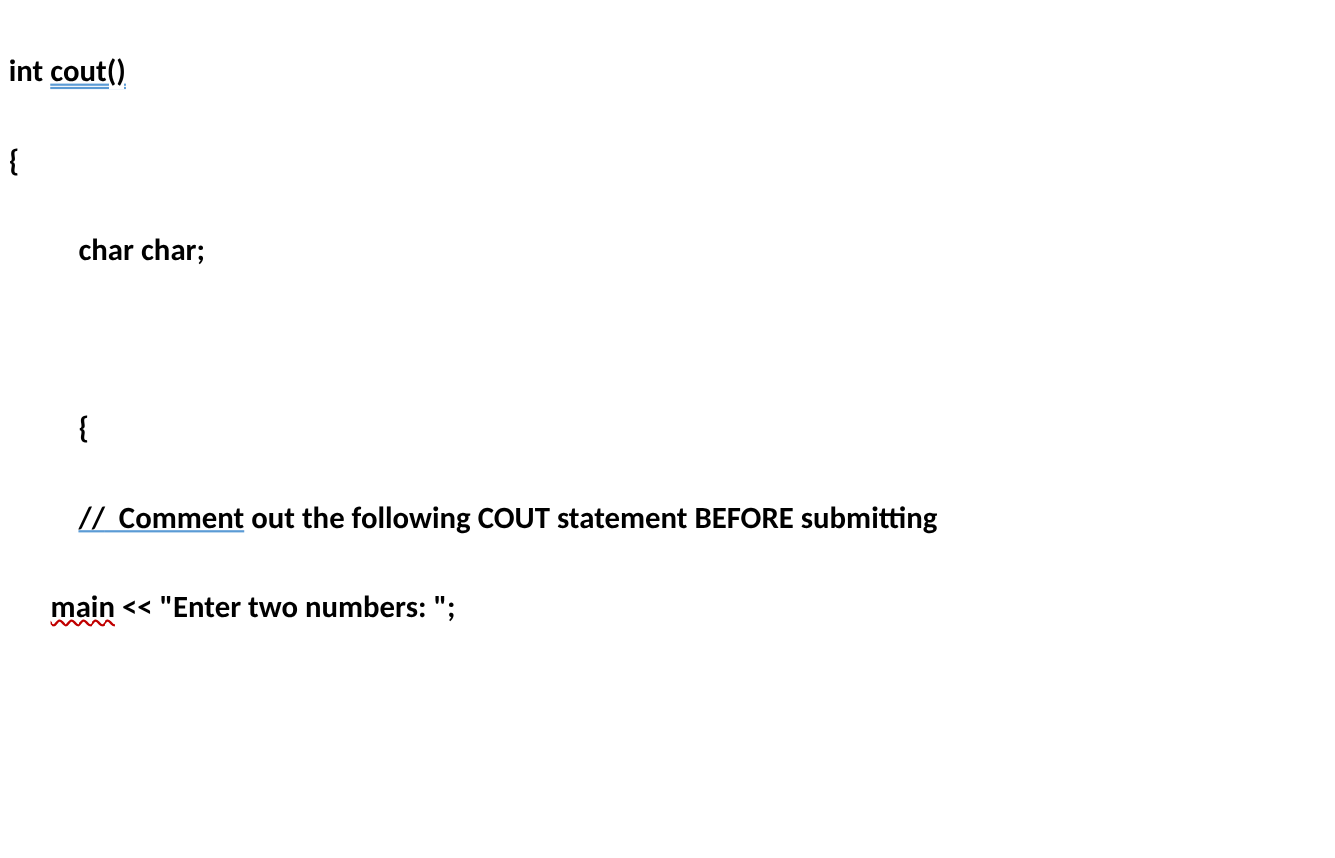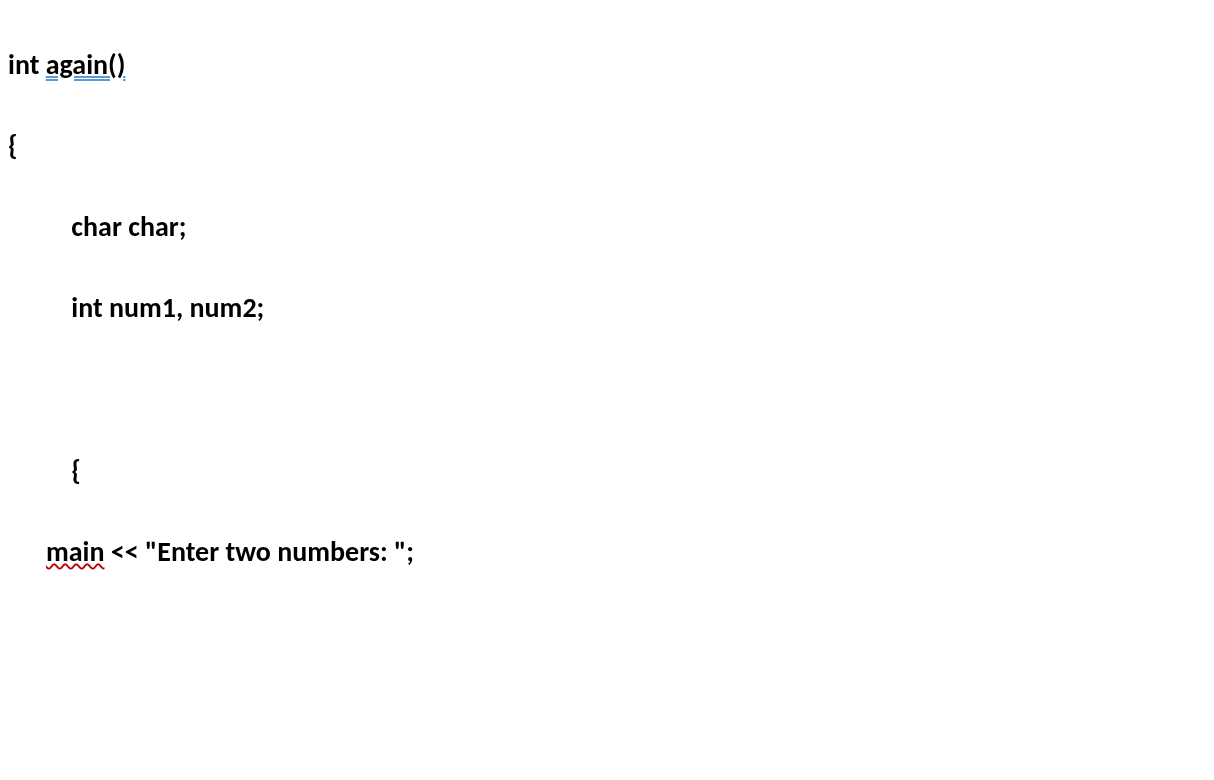--- a/index.html
+++ b/index.html
@@ -36,26 +36,26 @@
   .sp-red {
     text-decoration: underline wavy #c00000;
     text-decoration-thickness: 1.5px;
     text-underline-offset: 2px;
   }
 </style>
 </head>
 <body>
 
 <div class="code-block">
-<div><span class="bold"><span>int </span><span class="g-double">again()</span></span></div>
+<div><span class="bold"><span>int </span><span class="g-double">cout()</span></span></div>
 <div><span class="bold">{</span></div>
 <div>          <span class="bold">char char;</span></div>
-<div>          <span class="bold">int num1, num2;</span></div>
 <div> </div>
 <div>          <span class="bold">{</span></div>
+<div>          <span class="bold"><span class="g-underline">//</span><span class="g-underline">  Comment</span><span> out the following COUT statement BEFORE submitting</span></span></div>
 <div>      <span class="bold"><span class="sp-red">main</span><span> &lt;&lt; "Enter two numbers: ";</span></span></div>
 <div> </div>
 
 
 
 
 
 
 
 </div>

